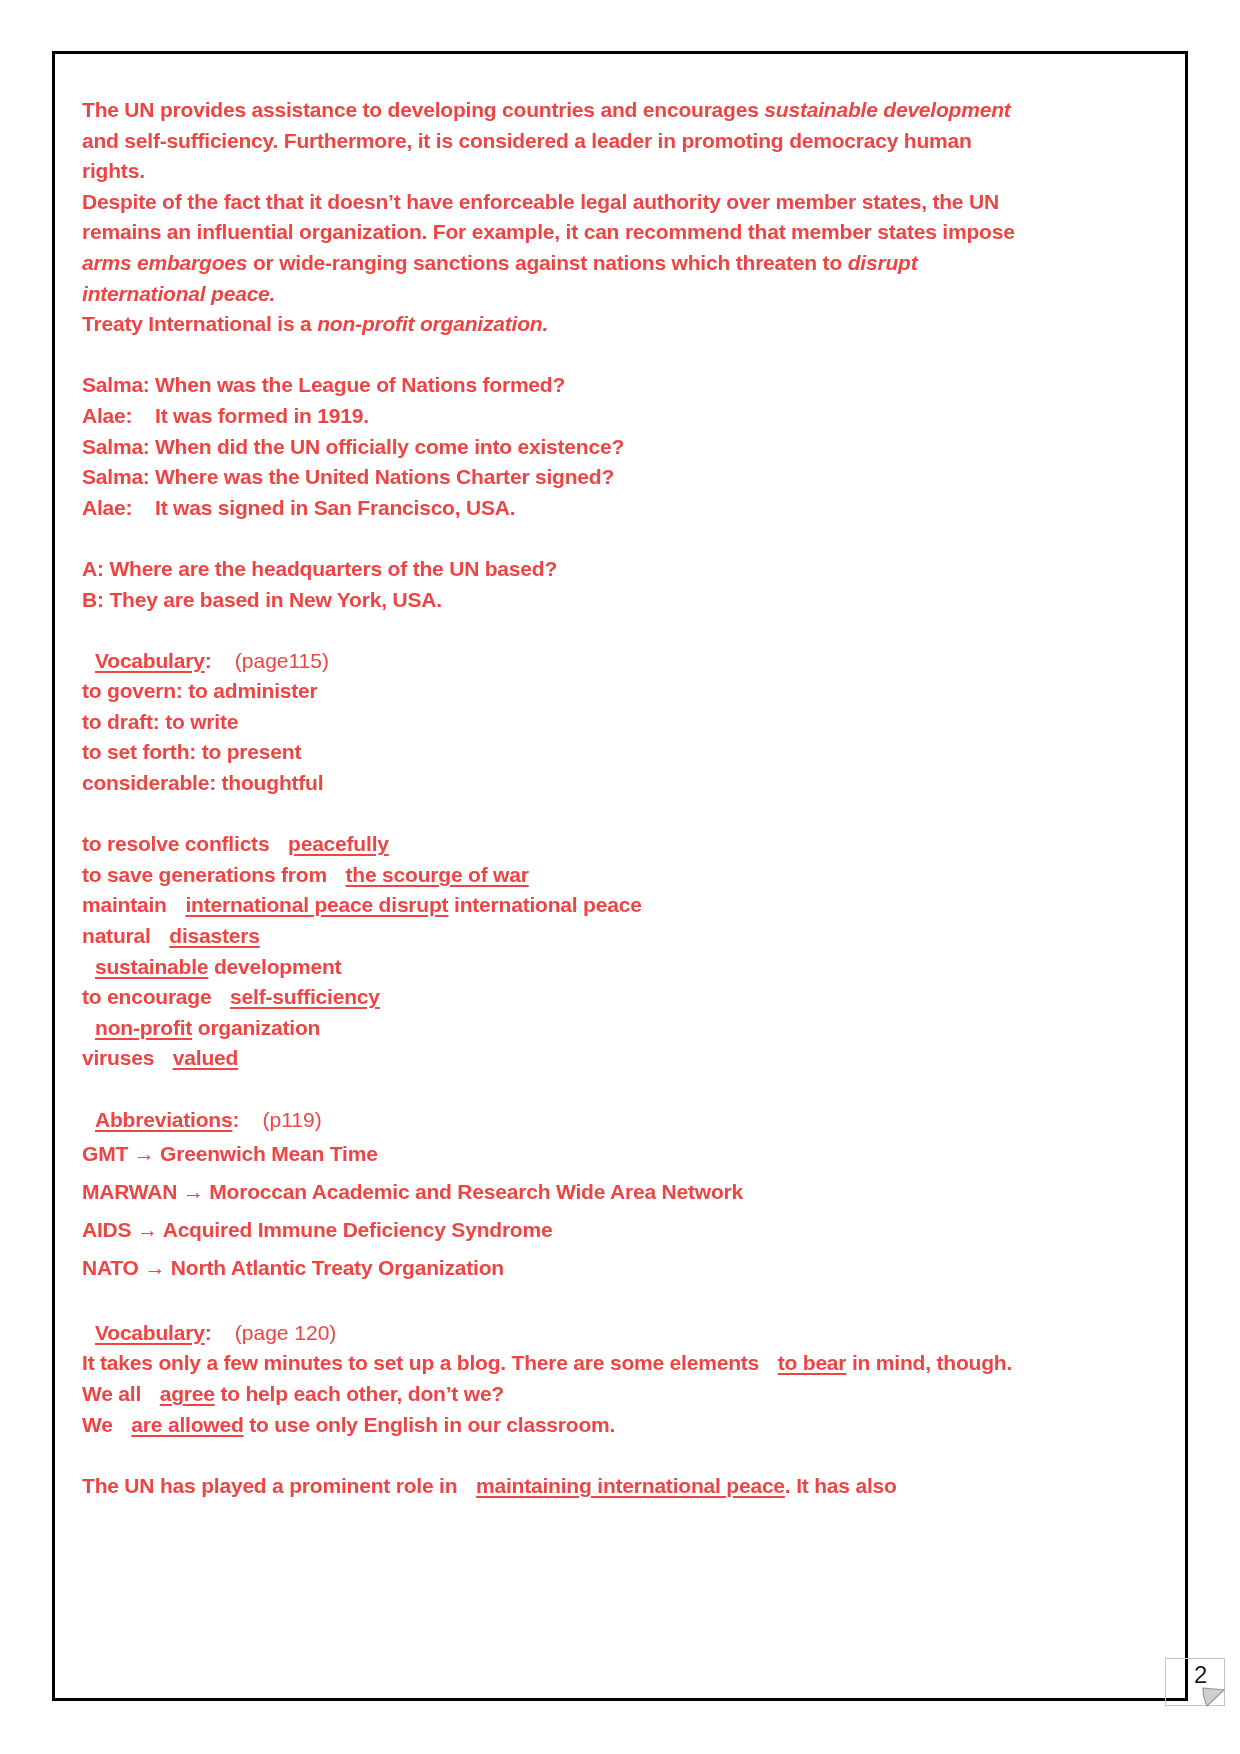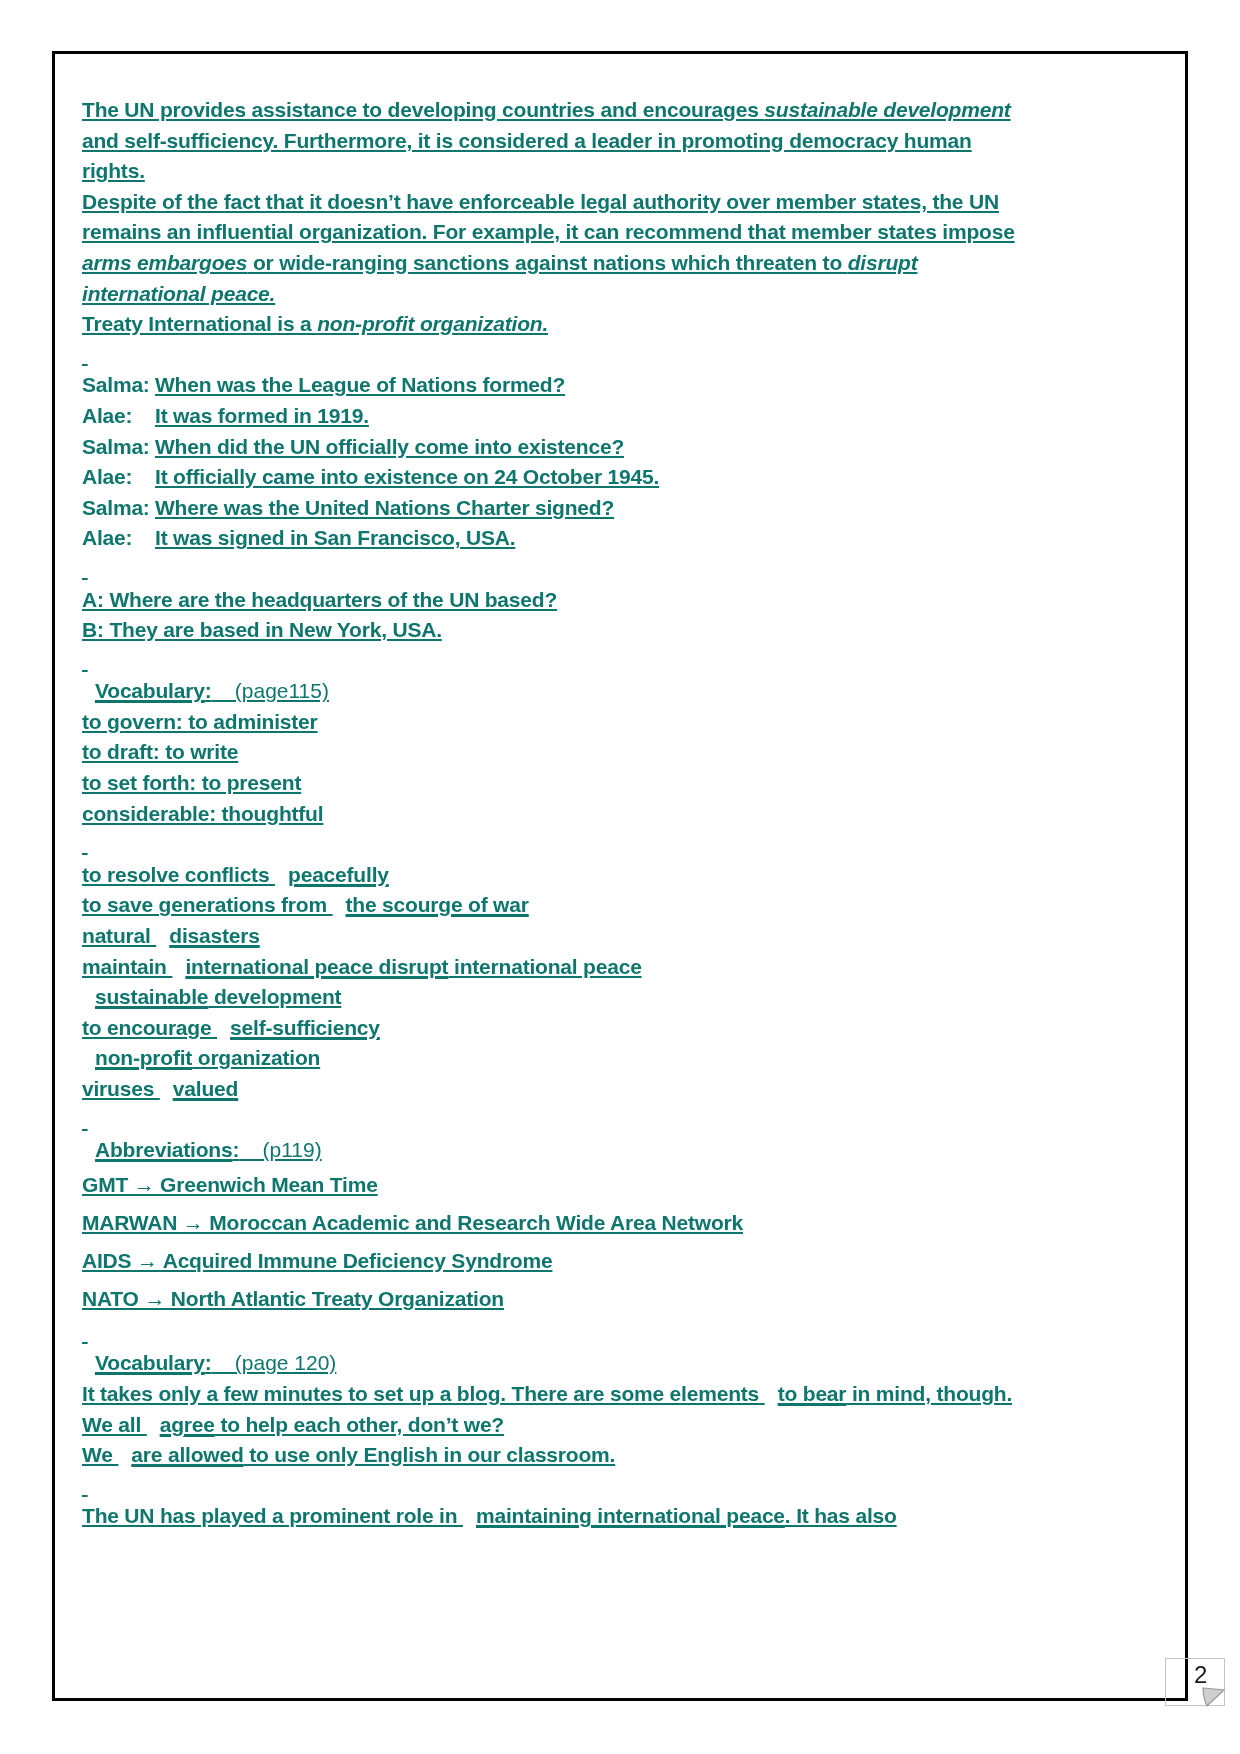--- a/index.html
+++ b/index.html
@@ -24,23 +24,22 @@
     position: absolute;
     left: 82px;
     top: 95px;
     width: 1075px;
   }
   .line {
     font-size: 21px;
     font-weight: 700;
     line-height: 30.6px;
     letter-spacing: -0.2px;
-    color: #0f766e;
+    color: #ef4444;
     white-space: pre;
-    text-decoration: underline;
   }
   .line.wide { line-height: 38px; }
   .it { font-style: italic; }
   .ul {
     text-decoration: underline;
     text-decoration-thickness: 2px;
     text-underline-offset: 3px;
     margin-left: 13px;
   }
   .nw { font-weight: 400; letter-spacing: 0; }
@@ -80,37 +79,36 @@
       <div class="line"><span>rights.</span></div>
       <div class="line"><span>Despite of the fact that it doesn’t have enforceable legal authority over member states, the UN</span></div>
       <div class="line"><span>remains an influential organization. For example, it can recommend that member states impose</span></div>
       <div class="line"><span class="it">arms embargoes</span><span> or wide-ranging sanctions against nations which threaten to </span><span class="it">disrupt</span></div>
       <div class="line"><span class="it">international peace.</span></div>
       <div class="line"><span>Treaty International is a </span><span class="it">non-profit organization.</span></div>
       <div class="line">&nbsp;</div>
       <div class="line"><span class="tab">Salma:</span><span>When was the League of Nations formed?</span></div>
       <div class="line"><span class="tab">Alae:</span><span>It was formed in 1919.</span></div>
       <div class="line"><span class="tab">Salma:</span><span>When did the UN officially come into existence?</span></div>
-      <div class="line"><span class="tab">Alae:</span><span>It officially came into existence on 24 October 1945.</span></div>
       <div class="line"><span class="tab">Salma:</span><span>Where was the United Nations Charter signed?</span></div>
       <div class="line"><span class="tab">Alae:</span><span>It was signed in San Francisco, USA.</span></div>
       <div class="line">&nbsp;</div>
       <div class="line"><span>A: Where are the headquarters of the UN based?</span></div>
       <div class="line"><span>B: They are based in New York, USA.</span></div>
       <div class="line">&nbsp;</div>
       <div class="line"><span class="ul">Vocabulary</span><span>:</span><span class="nw">    (page115)</span></div>
       <div class="line"><span>to govern: to administer</span></div>
       <div class="line"><span>to draft: to write</span></div>
       <div class="line"><span>to set forth: to present</span></div>
       <div class="line"><span>considerable: thoughtful</span></div>
       <div class="line">&nbsp;</div>
       <div class="line"><span>to resolve conflicts </span><span class="ul">peacefully</span></div>
       <div class="line"><span>to save generations from </span><span class="ul">the scourge of war</span></div>
+      <div class="line"><span>maintain </span><span class="ul">international peace disrupt</span><span> international peace</span></div>
       <div class="line"><span>natural </span><span class="ul">disasters</span></div>
-      <div class="line"><span>maintain </span><span class="ul">international peace disrupt</span><span> international peace</span></div>
       <div class="line"><span class="ul">sustainable</span><span> development</span></div>
       <div class="line"><span>to encourage </span><span class="ul">self-sufficiency</span></div>
       <div class="line"><span class="ul">non-profit</span><span> organization</span></div>
       <div class="line"><span>viruses </span><span class="ul">valued</span></div>
       <div class="line">&nbsp;</div>
       <div class="line"><span class="ul">Abbreviations</span><span>:</span><span class="nw">    (p119)</span></div>
       <div class="line wide"><span>GMT → Greenwich Mean Time</span></div>
       <div class="line wide"><span>MARWAN → Moroccan Academic and Research Wide Area Network</span></div>
       <div class="line wide"><span>AIDS → Acquired Immune Deficiency Syndrome</span></div>
       <div class="line wide"><span>NATO → North Atlantic Treaty Organization</span></div>

